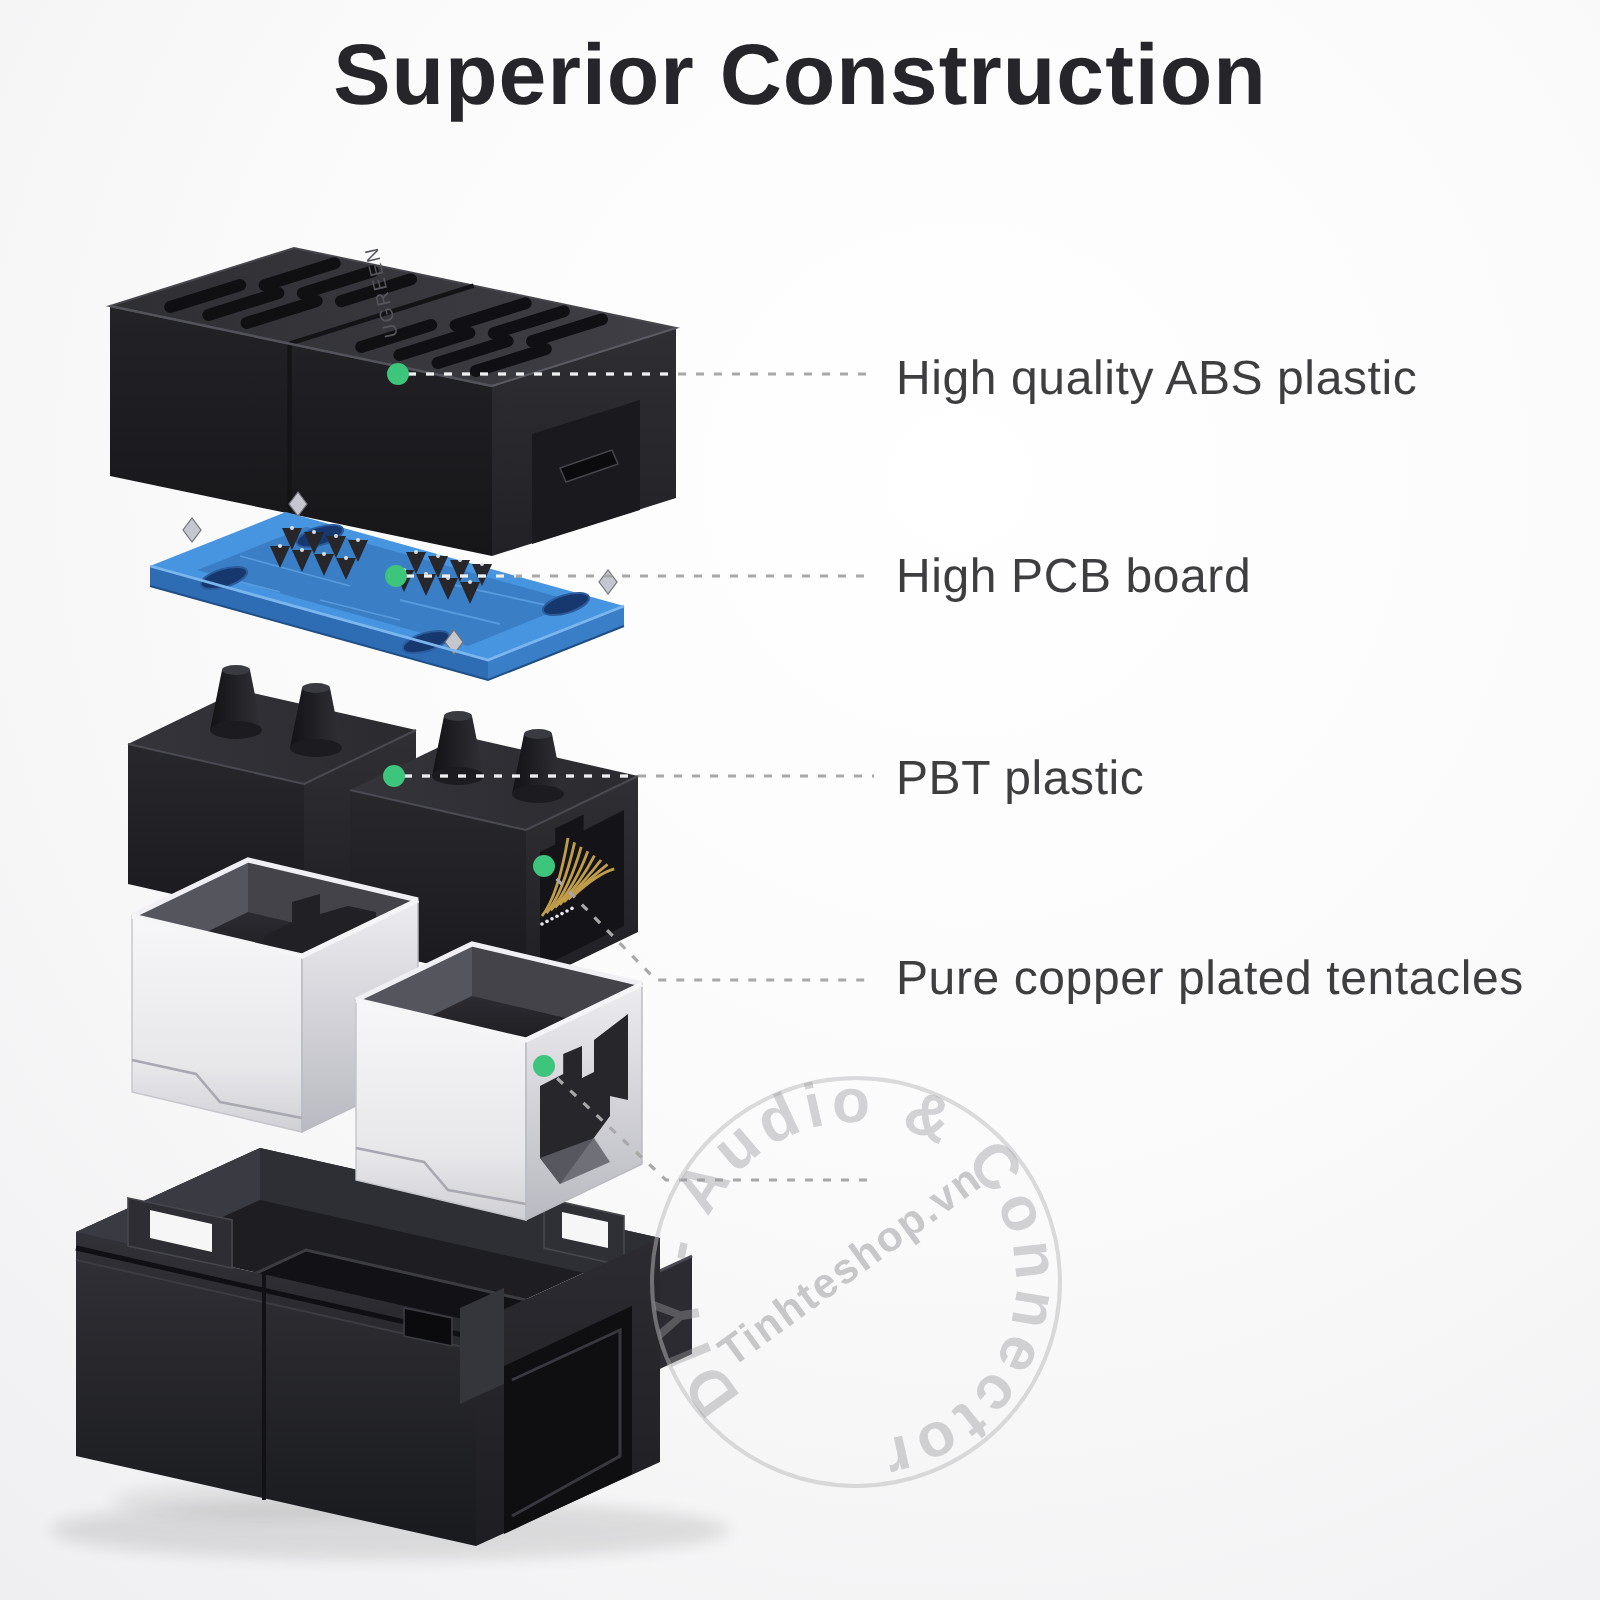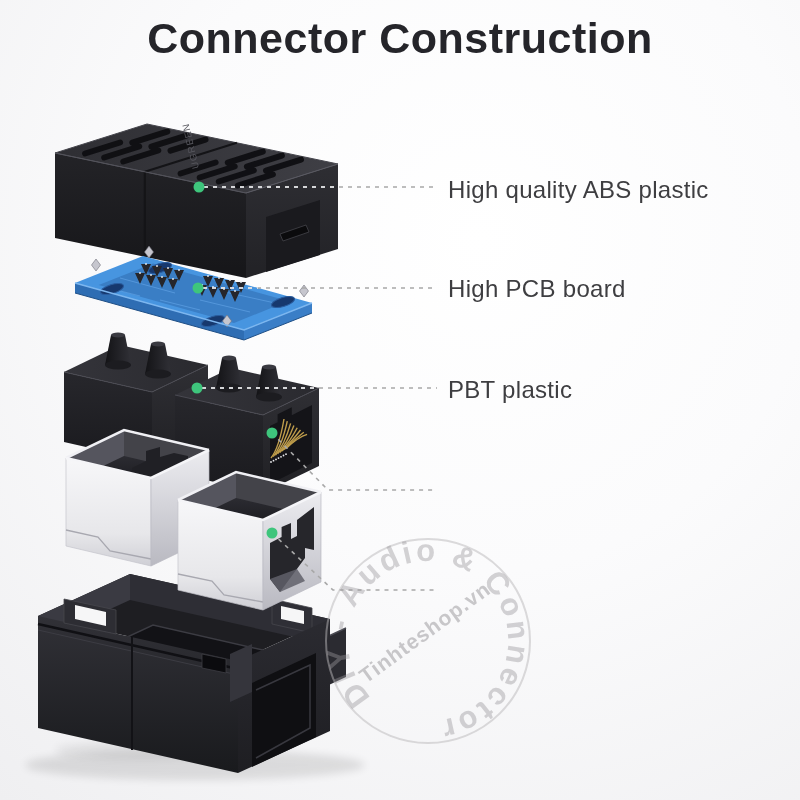--- a/index.html
+++ b/index.html
@@ -256,18 +256,19 @@
 
   <g>
     <circle cx="428" cy="641" r="102" fill="none" stroke="#b9b7ba" stroke-width="2" opacity="0.5"></circle>
     <text font-size="31" font-weight="bold" letter-spacing="3" fill="#98969a" fill-opacity="0.42">
       <textPath href="#wmring">DIY - Audio &amp; Connector</textPath>
     </text>
     <text transform="translate(366,684) rotate(-36)" font-size="21" font-weight="bold" letter-spacing="1" fill="#9e9ca0" fill-opacity="0.55">Tinhteshop.vn</text>
   </g>
 </svg>
 
-<div class="page-title">Connector Construction</div>
+<div class="page-title">Superior Construction</div>
 <div class="callout-label" style="top:176px">High quality ABS plastic</div>
 <div class="callout-label" style="top:275px">High PCB board</div>
 <div class="callout-label" style="top:376px">PBT plastic</div>
+<div class="callout-label" style="top:476px">Pure copper plated tentacles</div>
 
 </div>
 
 </body></html>

